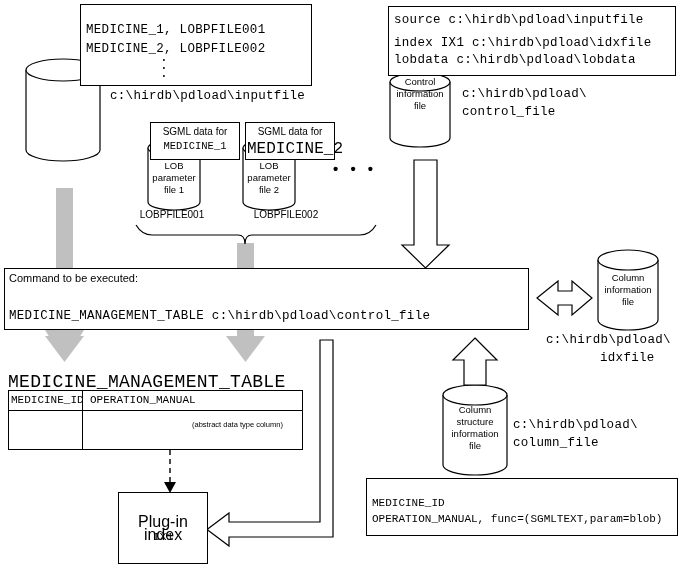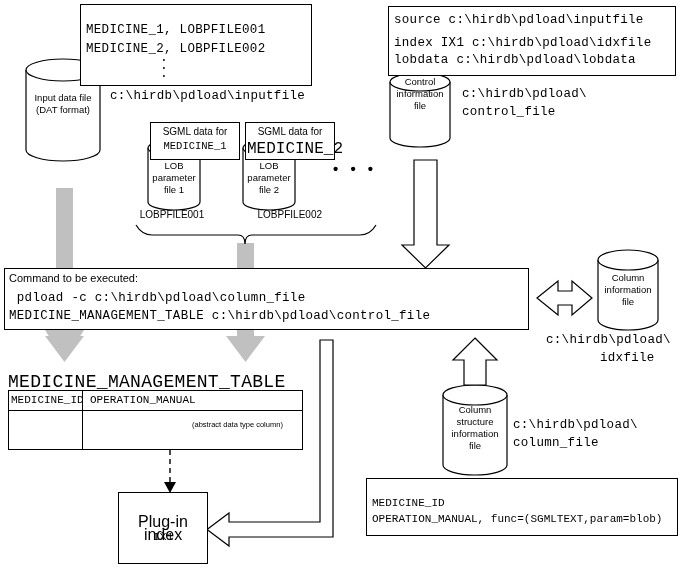--- a/index.html
+++ b/index.html
@@ -124,24 +124,20 @@
 
   <div class="box" style="left:80px;top:4px;width:232px;height:82px;"></div>
   <div class="abs code" style="left:86px;top:22px;">MEDICINE_1, LOBPFILE001</div>
   <div class="abs code" style="left:86px;top:41px;">MEDICINE_2, LOBPFILE002</div>
   <div class="abs" style="left:160px;top:54px;font-family:'Liberation Mono',monospace;font-size:13px;line-height:8px;">
     <div>.</div>
       <div>.</div>
       <div>.</div>
   </div>
 
-  <div class="cyl-label" style="left:26px;top:92px;width:74px;">
-    <div>Input data file</div>
-    <div>(DAT format)</div>
-  </div>
 
   <div class="abs code" style="left:110px;top:88px;">c:\hirdb\pdload\inputfile</div>
 
   <div class="box" style="left:150px;top:122px;width:90px;height:38px;"></div>
   <div class="abs lbl" style="left:152px;top:126px;width:86px;font-size:10px;">SGML data for</div>
   <div class="abs" style="left:152px;top:140px;width:86px;text-align:center;font-family:'Liberation Mono',monospace;font-size:10.5px;">MEDICINE_1</div>
 
   <div class="box" style="left:245px;top:122px;width:90px;height:38px;"></div>
   <div class="abs lbl" style="left:247px;top:126px;width:86px;font-size:10px;">SGML data for</div>
   <div class="abs" style="left:247px;top:140px;width:86px;text-align:center;font-family:'Liberation Mono',monospace;font-size:16px;">MEDICINE_2</div>
@@ -151,41 +147,40 @@
     <div>parameter</div>
     <div>file 1</div>
   </div>
   <div class="cyl-label" style="left:243px;top:160px;width:52px;">
     <div>LOB</div>
     <div>parameter</div>
     <div>file 2</div>
   </div>
 
   <div class="abs lbl-b" style="left:122px;top:208px;width:100px;">LOBPFILE001</div>
-  <div class="abs lbl-b" style="left:222px;top:208px;width:100px;text-align:right;">LOBPFILE002</div>
+  <div class="abs lbl-b" style="left:236px;top:208px;width:100px;">LOBPFILE002</div>
 
   <div class="abs dots" style="left:333px;top:160px;">• • •</div>
 
   <div class="box" style="left:388px;top:6px;width:288px;height:70px;"></div>
   <div class="abs code" style="left:394px;top:12px;">source c:\hirdb\pdload\inputfile</div>
   <div class="abs code" style="left:394px;top:35px;">index IX1 c:\hirdb\pdload\idxfile</div>
   <div class="abs code" style="left:394px;top:52px;">lobdata c:\hirdb\pdload\lobdata</div>
 
   <div class="cyl-label" style="left:390px;top:76px;width:60px;">
     <div>Control</div>
     <div>information</div>
     <div>file</div>
   </div>
 
   <div class="abs code" style="left:462px;top:86px;">c:\hirdb\pdload\</div>
   <div class="abs code" style="left:462px;top:104px;">control_file</div>
 
   <div class="box" style="left:4px;top:268px;width:525px;height:62px;"></div>
   <div class="abs" style="left:9px;top:272px;font-family:'Liberation Sans',sans-serif;font-size:11px;">Command to be executed:</div>
-  <div class="abs code" style="left:9px;top:290px;"> pdload -c c:\hirdb\pdload\column_file</div>
   <div class="abs code" style="left:9px;top:308px;">MEDICINE_MANAGEMENT_TABLE c:\hirdb\pdload\control_file</div>
 
   <div class="cyl-label" style="left:598px;top:272px;width:60px;">
     <div>Column</div>
     <div>information</div>
     <div>file</div>
   </div>
   <div class="abs code" style="left:546px;top:332px;">c:\hirdb\pdload\</div>
   <div class="abs code" style="left:600px;top:350px;">idxfile</div>
 

